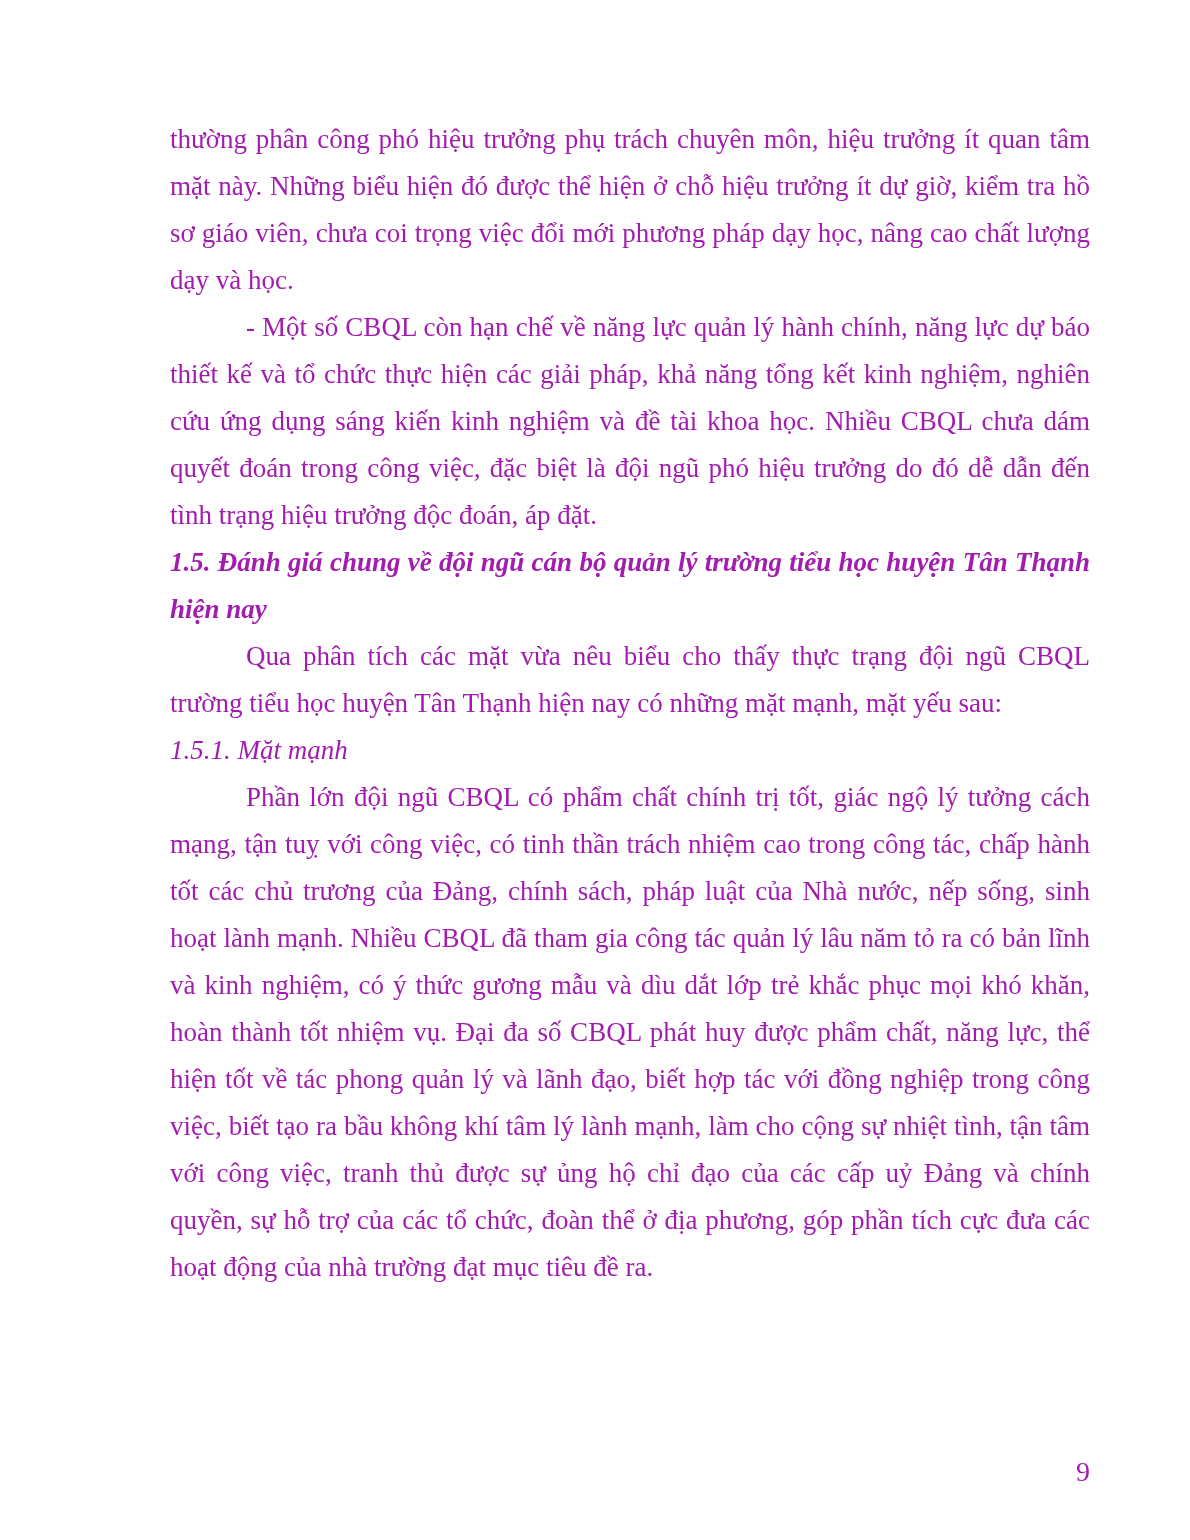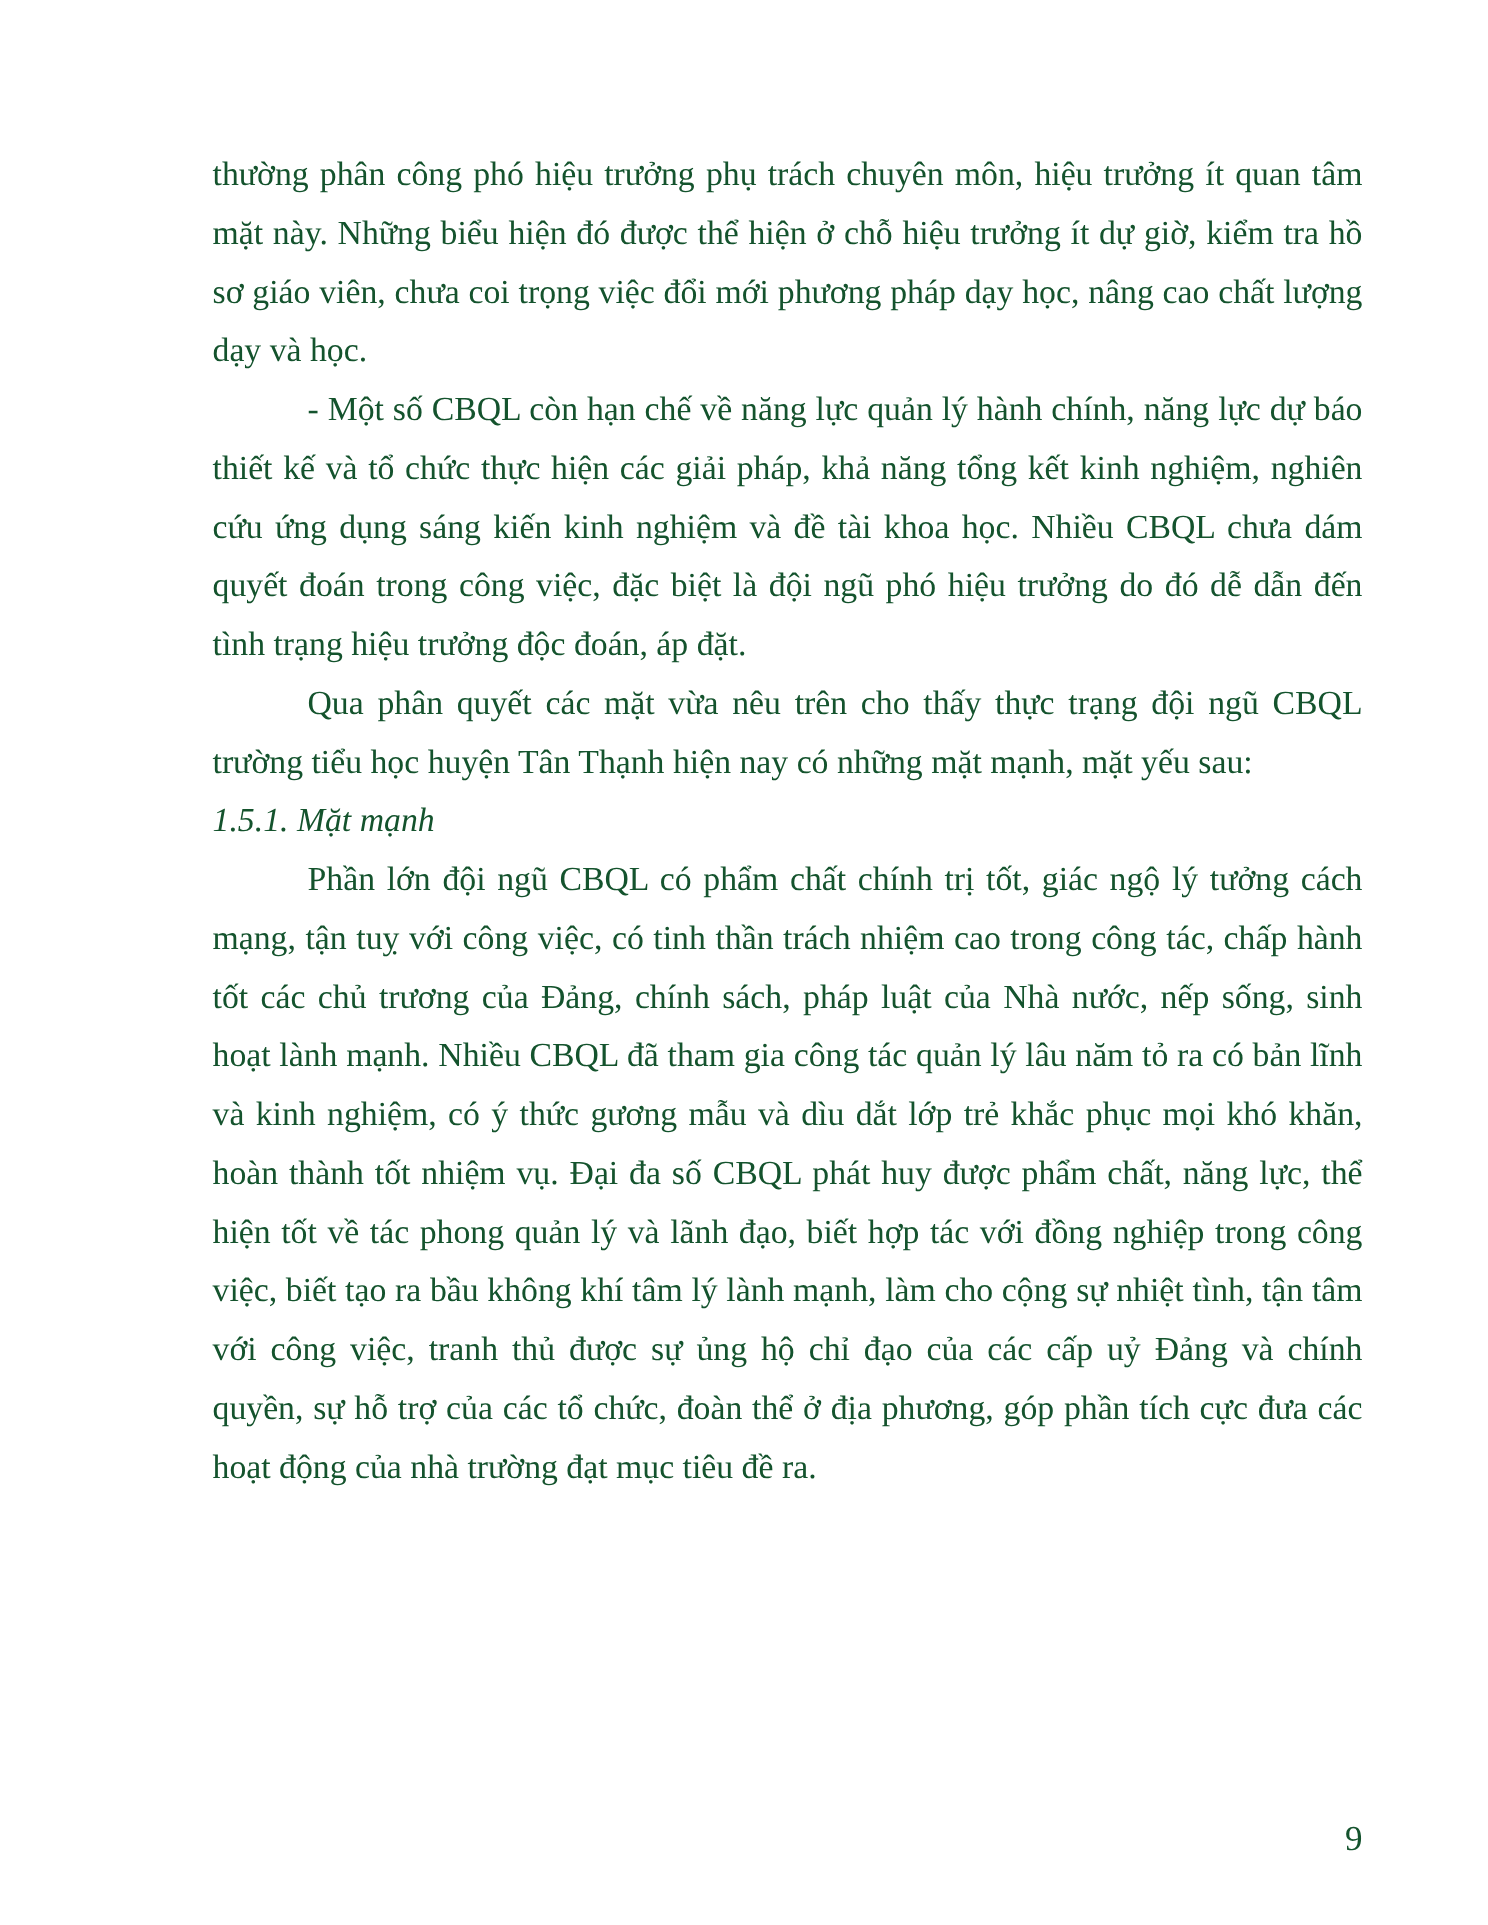--- a/index.html
+++ b/index.html
@@ -5,21 +5,21 @@
   html, body {
     margin: 0;
     padding: 0;
     background: #ffffff;
   }
   .page {
     position: relative;
     width: 1190px;
     height: 1540px;
     background: #ffffff;
-    color: #14532d;
+    color: #a21caf;
     font-family: "Liberation Serif", "DejaVu Serif", serif;
     font-size: 27px;
     overflow: hidden;
   }
   .content {
     position: absolute;
     left: 170px;
     top: 116px;
     width: 920px;
   }
@@ -54,18 +54,19 @@
     line-height: 47px;
   }
 </style>
 </head>
 <body>
 
 <div class="page">
   <div class="content">
     <p>thường phân công phó hiệu trưởng phụ trách chuyên môn, hiệu trưởng ít quan tâm mặt này. Những biểu hiện đó được thể hiện ở chỗ hiệu trưởng ít dự giờ, kiểm tra hồ sơ giáo viên, chưa coi trọng việc đổi mới phương pháp dạy học, nâng cao chất lượng dạy và học.</p>
     <p class="para-indent">- Một số CBQL còn hạn chế về năng lực quản lý hành chính, năng lực dự báo thiết kế và tổ chức thực hiện các giải pháp, khả năng tổng kết kinh nghiệm, nghiên cứu ứng dụng sáng kiến kinh nghiệm và đề tài khoa học. Nhiều CBQL chưa dám quyết đoán trong công việc, đặc biệt là đội ngũ phó hiệu trưởng do đó dễ dẫn đến tình trạng hiệu trưởng độc đoán, áp đặt.</p>
-    <p class="para-indent">Qua phân quyết các mặt vừa nêu trên cho thấy thực trạng đội ngũ CBQL trường tiểu học huyện Tân Thạnh hiện nay có những mặt mạnh, mặt yếu sau:</p>
+    <p class="heading-bold-italic">1.5. Đánh giá chung về đội ngũ cán bộ quản lý trường tiểu học huyện Tân Thạnh hiện nay</p>
+    <p class="para-indent">Qua phân tích các mặt vừa nêu biểu cho thấy thực trạng đội ngũ CBQL trường tiểu học huyện Tân Thạnh hiện nay có những mặt mạnh, mặt yếu sau:</p>
     <p class="heading-italic">1.5.1. Mặt mạnh</p>
     <p class="para-indent">Phần lớn đội ngũ CBQL có phẩm chất chính trị tốt, giác ngộ lý tưởng cách mạng, tận tuỵ với công việc, có tinh thần trách nhiệm cao trong công tác, chấp hành tốt các chủ trương của Đảng, chính sách, pháp luật của Nhà nước, nếp sống, sinh hoạt lành mạnh. Nhiều CBQL đã tham gia công tác quản lý lâu năm tỏ ra có bản lĩnh và kinh nghiệm, có ý thức gương mẫu và dìu dắt lớp trẻ khắc phục mọi khó khăn, hoàn thành tốt nhiệm vụ. Đại đa số CBQL phát huy được phẩm chất, năng lực, thể hiện tốt về tác phong quản lý và lãnh đạo, biết hợp tác với đồng nghiệp trong công việc, biết tạo ra bầu không khí tâm lý lành mạnh, làm cho cộng sự nhiệt tình, tận tâm với công việc, tranh thủ được sự ủng hộ chỉ đạo của các cấp uỷ Đảng và chính quyền, sự hỗ trợ của các tổ chức, đoàn thể ở địa phương, góp phần tích cực đưa các hoạt động của nhà trường đạt mục tiêu đề ra.</p>
   </div>
   <div class="page-number">9</div>
 </div>
 
 </body></html>

